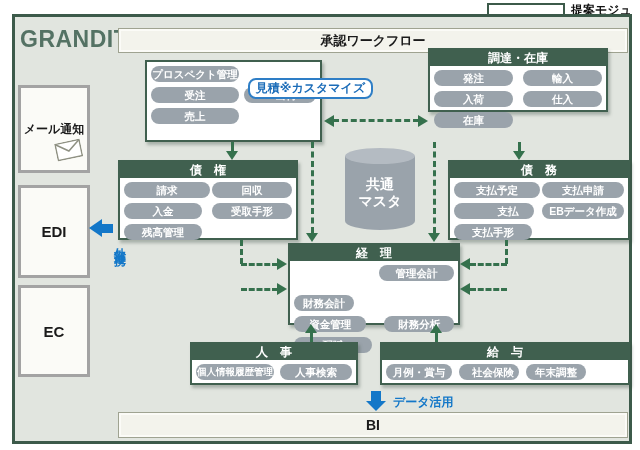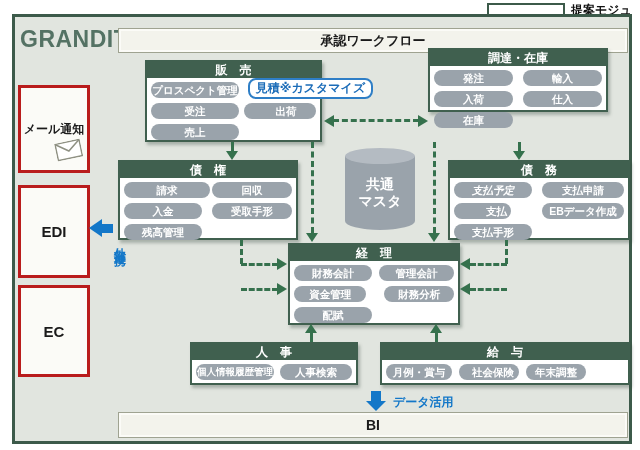--- a/index.html
+++ b/index.html
@@ -25,21 +25,21 @@
   .bar.bi{left:118px;top:412px;width:510px;height:26px;font-size:14px;}
   .legend-swatch{
     position:absolute;left:487px;top:3px;width:78px;height:13px;
     box-sizing:border-box;background:#ffffff;border:2px solid #3c5a4a;
   }
   .legend-label{
     position:absolute;left:571px;top:2px;font-size:12px;font-weight:bold;color:#111;
   }
   .sidebox{
     position:absolute;left:18px;width:72px;box-sizing:border-box;
-    background:#fbfbf7;border:3px solid #b91c1c;
+    background:#fbfbf7;border:3px solid #a3a3a3;
     display:flex;align-items:center;justify-content:center;
     font-weight:bold;color:#1a1a1a;
   }
   .sidebox.mail{top:85px;height:88px;font-size:12px;}
   .sidebox.edi{top:185px;height:93px;font-size:15px;}
   .sidebox.ec{top:285px;height:92px;font-size:15px;}
   .envelope{position:absolute;right:5px;bottom:8px;transform:rotate(-12deg);}
   .module{
     position:absolute;box-sizing:border-box;background:#ffffff;
     border:2px solid #40604f;box-shadow:2px 3px 3px rgba(60,80,70,.35);
@@ -117,21 +117,20 @@
 </div>
 <div class="sidebox ec">
   <span>EC</span>
 </div>
 
 <div class="blue-head-left"></div>
 <div class="blue-bar-h"></div>
 <div class="ext-label">外部連携</div>
 
 <div class="module" style="left:145px;top:60px;width:177px;height:82px;">
-  <div class="module-header">販　売</div>
   <div class="module-body">
     <div class="btn-row">
       <div class="btn" style="width:88px;">プロスペクト管理</div>
     </div>
     <div class="btn-row">
       <div class="btn" style="width:88px;">受注</div>
       <div class="btn" style="width:72px;padding-left:12px;">出荷</div>
     </div>
     <div class="btn-row">
       <div class="btn" style="width:88px;">売上</div>
@@ -172,25 +171,25 @@
     <div class="btn-row">
       <div class="btn" style="width:78px;">残高管理</div>
     </div>
   </div>
 </div>
 
 <div class="module" style="left:448px;top:160px;width:182px;height:80px;">
   <div class="module-header">債　務</div>
   <div class="module-body">
     <div class="btn-row">
-      <div class="btn" style="width:78px;font-style:italic;">支払予定</div>
+      <div class="btn" style="width:86px;">支払予定</div>
       <div class="btn" style="width:82px;">支払申請</div>
     </div>
     <div class="btn-row">
-      <div class="btn" style="width:57px;padding-left:28px;">支払</div>
+      <div class="btn" style="width:80px;padding-left:28px;">支払</div>
       <div class="btn" style="width:82px;">EBデータ作成</div>
     </div>
     <div class="btn-row">
       <div class="btn" style="width:78px;">支払手形</div>
     </div>
   </div>
 </div>
 
 <div class="cyl">
   <div class="cyl-body"></div>
@@ -198,21 +197,21 @@
   <div class="cyl-text">
     <div>共通</div>
     <div>マスタ</div>
   </div>
 </div>
 
 <div class="module" style="left:288px;top:243px;width:172px;height:82px;">
   <div class="module-header">経　理</div>
   <div class="module-body">
     <div class="btn-row">
-      <div class="btn" style="width:78px;">財務会計</div>
+      <div class="btn" style="width:60px;margin-top:30px;">財務会計</div>
       <div class="btn" style="width:75px;">管理会計</div>
     </div>
     <div class="btn-row">
       <div class="btn" style="width:78px;">資金管理</div>
       <div class="btn" style="width:75px;margin-left:18px;">財務分析</div>
     </div>
     <div class="btn-row">
       <div class="btn" style="width:78px;">配賦</div>
     </div>
   </div>

